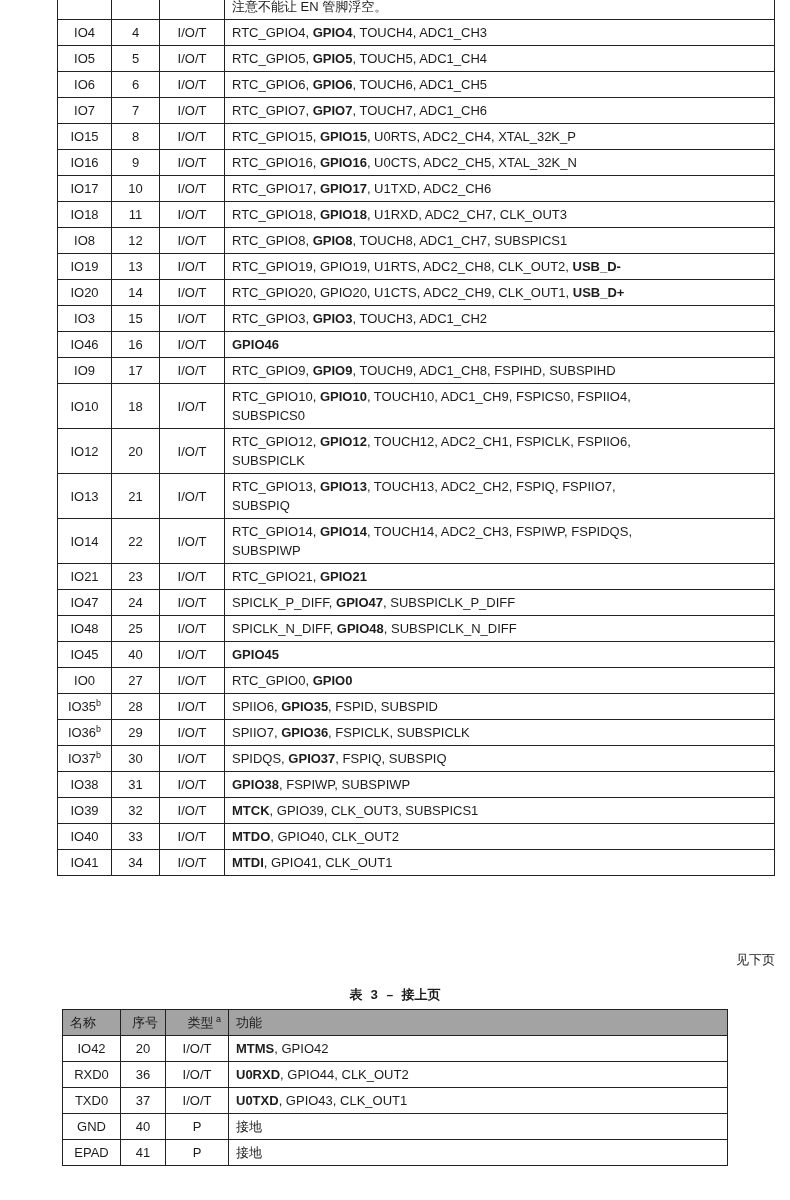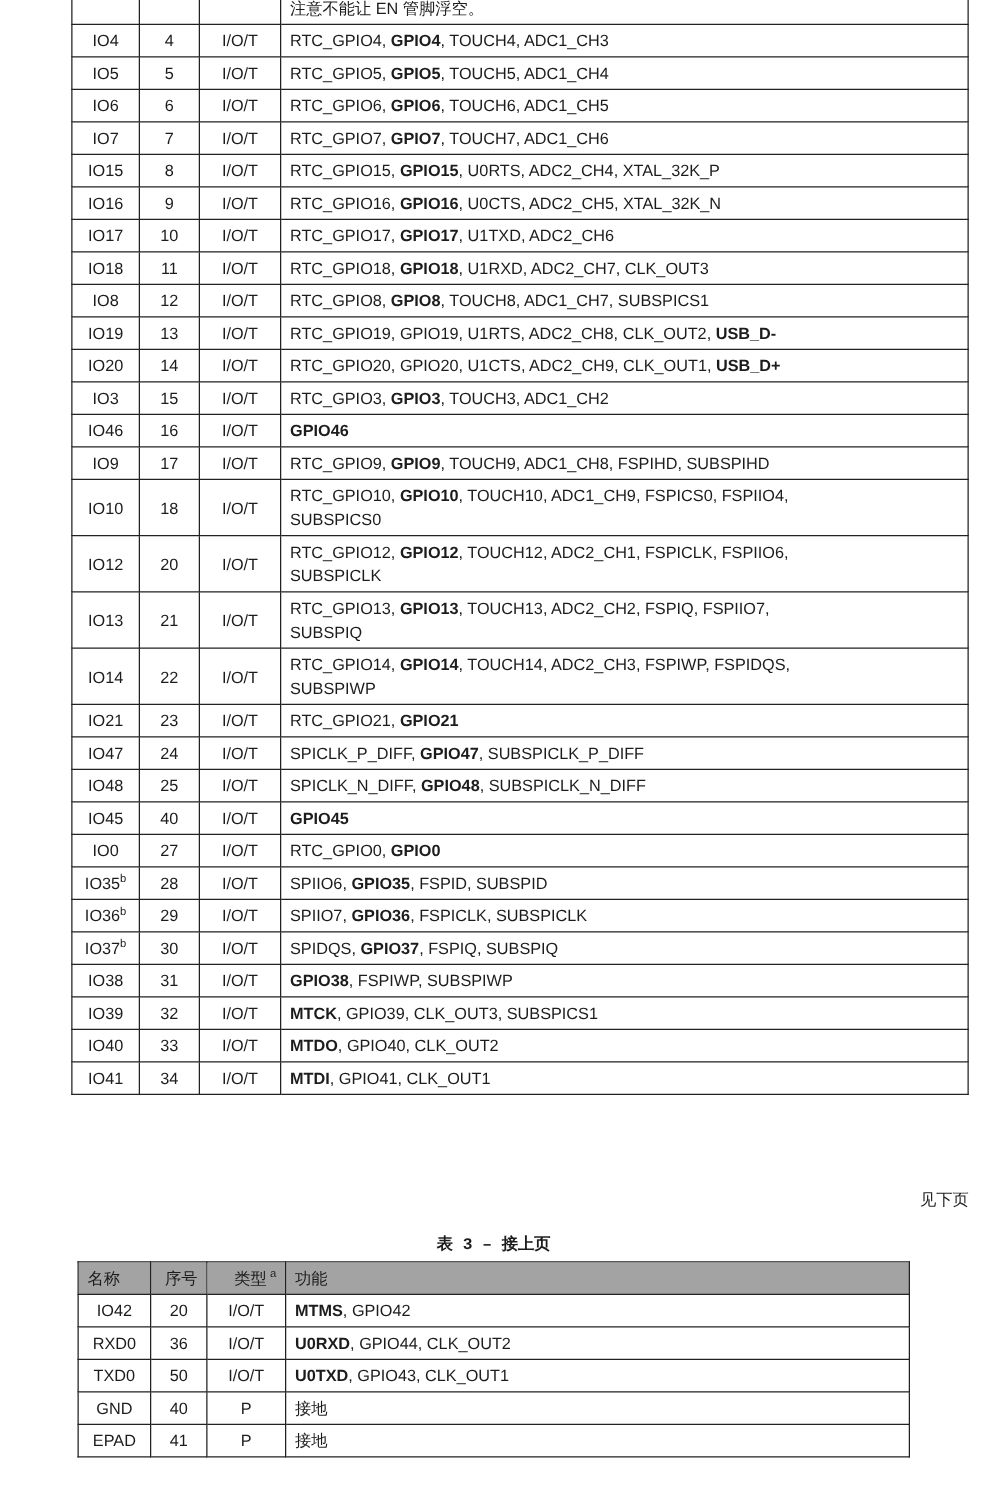--- a/index.html
+++ b/index.html
@@ -300,21 +300,21 @@
           <td class="func"><span class="bold">MTMS</span><span>, GPIO42</span></td>
         </tr>
         <tr>
           <td class="name">RXD0</td>
           <td class="num">36</td>
           <td class="type">I/O/T</td>
           <td class="func"><span class="bold">U0RXD</span><span>, GPIO44, CLK_OUT2</span></td>
         </tr>
         <tr>
           <td class="name">TXD0</td>
-          <td class="num">50</td>
+          <td class="num">37</td>
           <td class="type">I/O/T</td>
           <td class="func"><span class="bold">U0TXD</span><span>, GPIO43, CLK_OUT1</span></td>
         </tr>
         <tr>
           <td class="name">GND</td>
           <td class="num">40</td>
           <td class="type">P</td>
           <td class="func"><span>接地</span></td>
         </tr>
         <tr>

